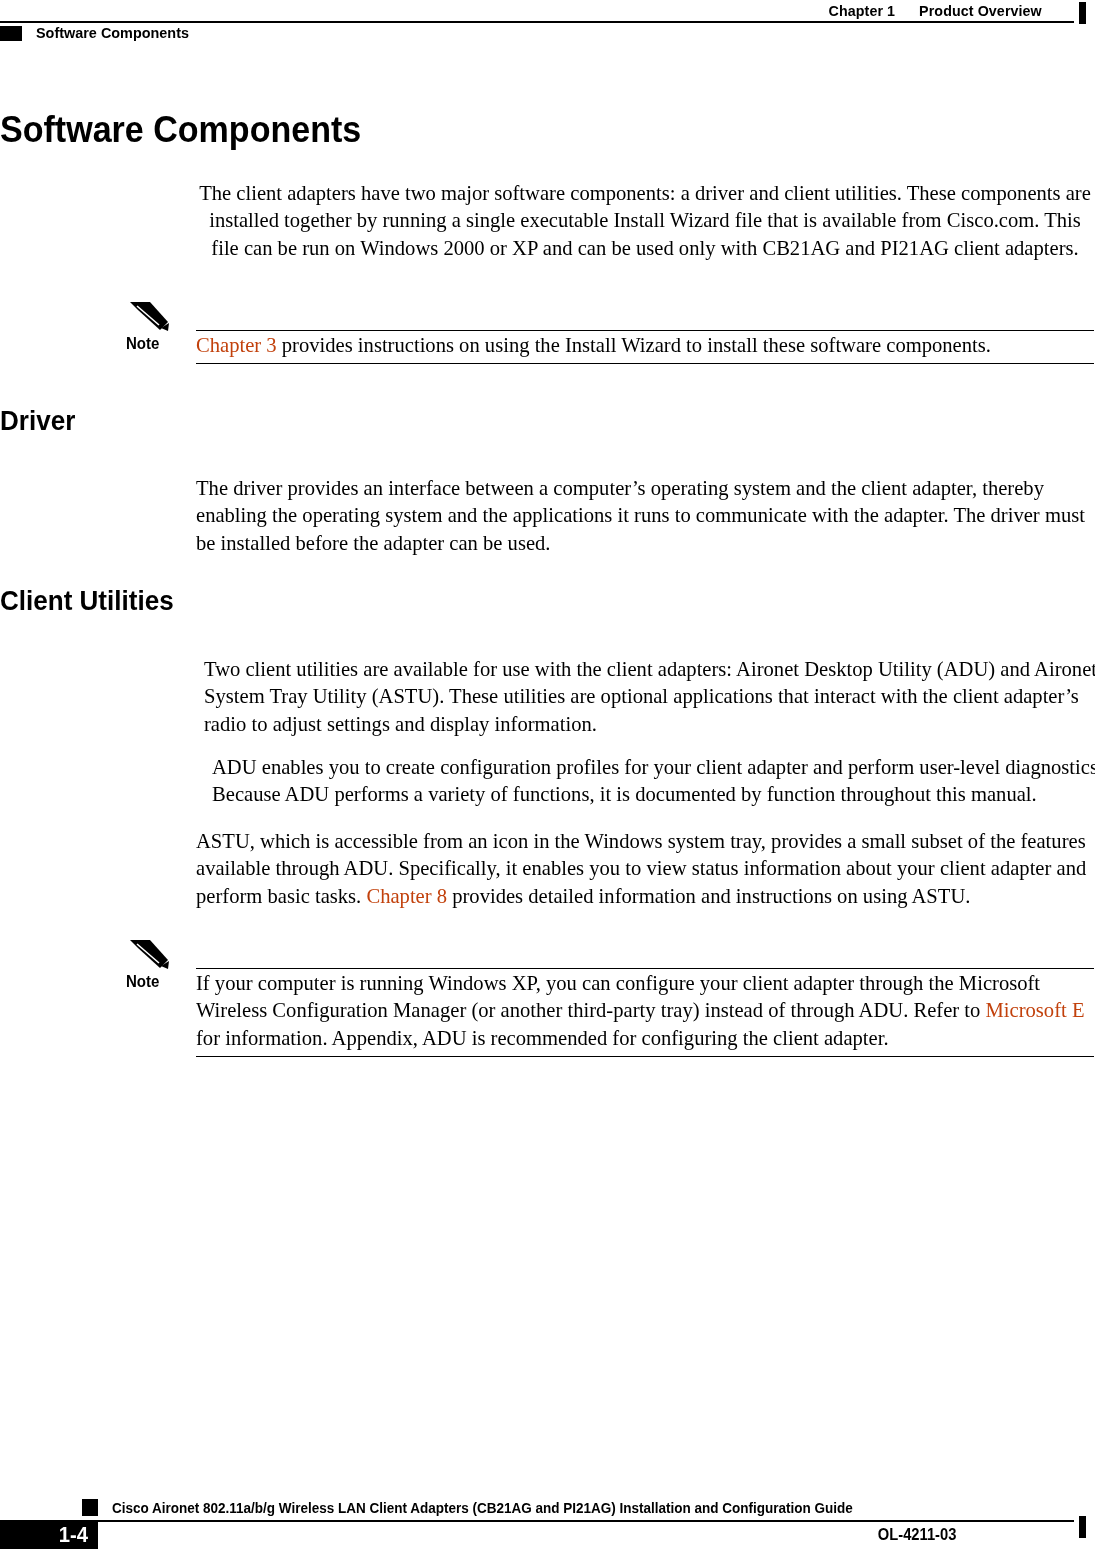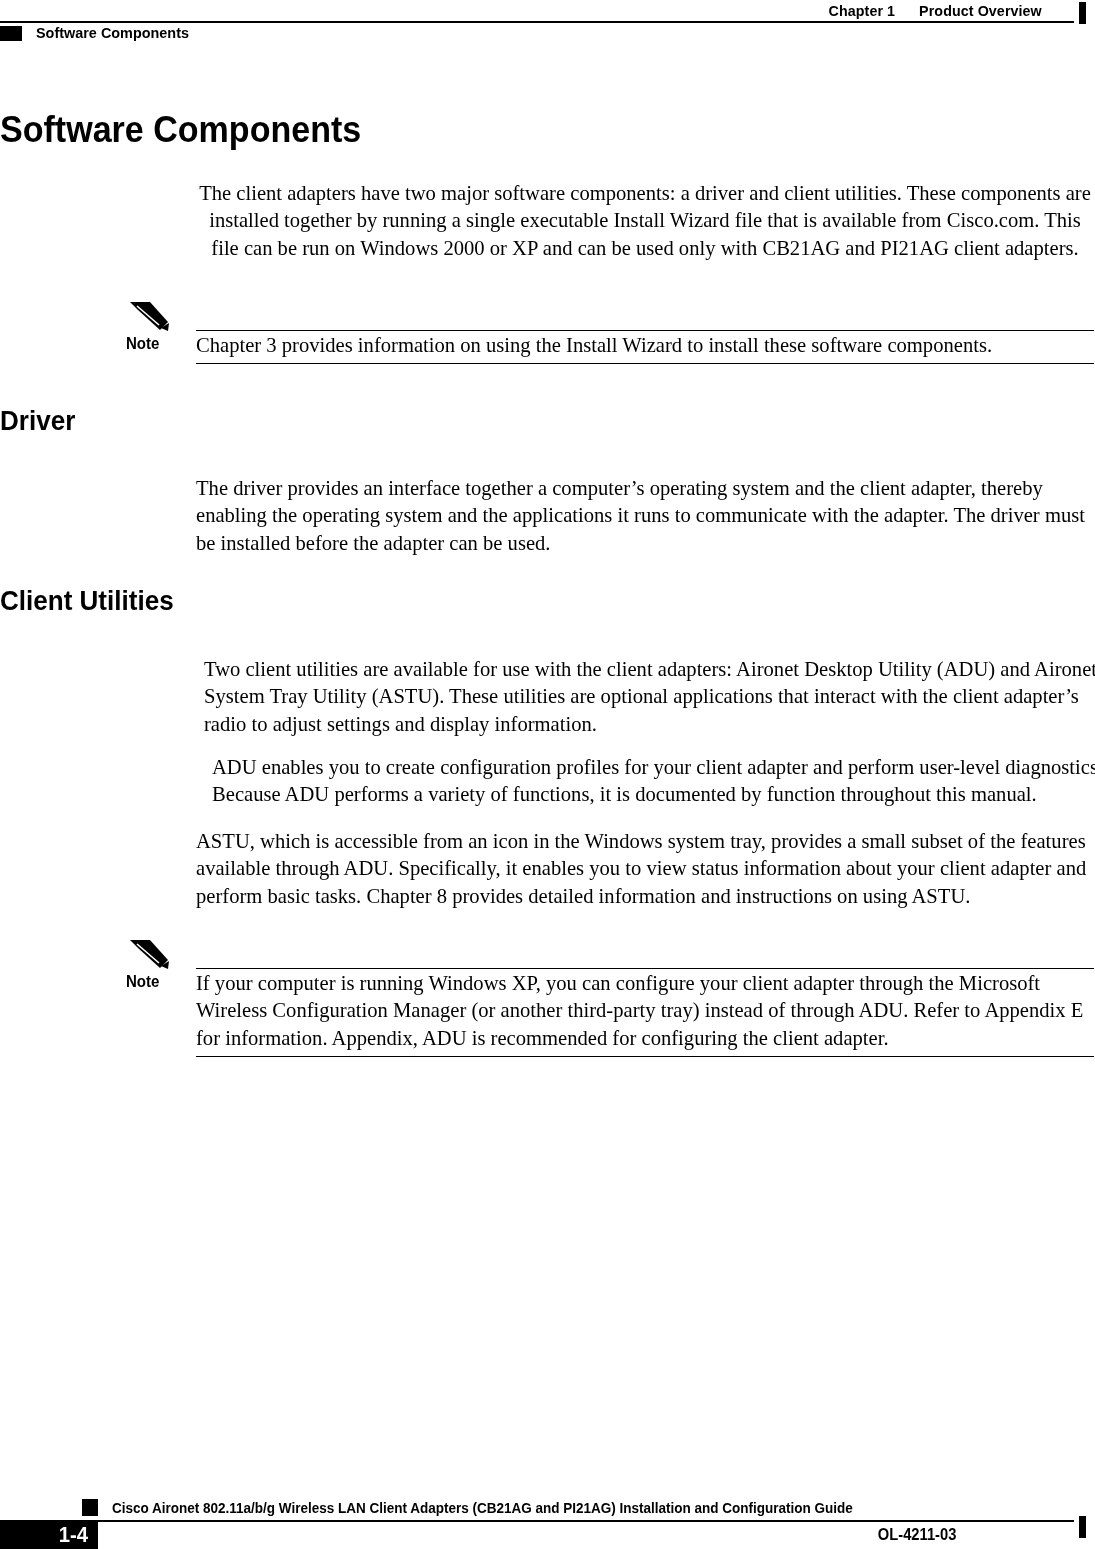--- a/index.html
+++ b/index.html
@@ -107,21 +107,21 @@
   }
   .para {
     position: absolute;
     left: 196px;
     width: 898px;
     font-family: "Liberation Serif", serif;
     font-size: 20.6px;
     line-height: 27.3px;
     text-align: left;
   }
-  .xref { color: #000000; }
+  .xref { color: #c2410c; }
 
   
   .note {
     position: absolute;
     left: 126px;
     width: 968px;
   }
   .note-rule-top {
     position: absolute;
     left: 70px;
@@ -267,27 +267,27 @@
           <polygon points="33,28 41,23 40,31"></polygon>
         </g>
         <g stroke="#ffffff" stroke-width="1.6">
           <line x1="9" y1="6" x2="31" y2="25"></line>
           <line x1="6" y1="10" x2="27" y2="28"></line>
         </g>
       </svg>
     </div>
     <div class="note-rule-top" style="top:30px;"></div>
     <div class="note-label" style="top:35px;">Note</div>
-    <div class="note-body" style="top:32px;"><span class="xref">Chapter 3</span><span> provides information on using the Install Wizard to install these software components.</span></div>
+    <div class="note-body" style="top:32px;"><span class="xref">Chapter 3</span><span> provides instructions on using the Install Wizard to install these software components.</span></div>
     <div class="note-rule-bottom" style="top:63px;"></div>
   </div>
 
   <h2 class="h2" style="top:405px; margin:0;">Driver</h2>
 
-  <p class="para" style="top:475px; margin:0;">The driver provides an interface together a computer’s operating system and the client adapter, thereby enabling the operating system and the applications it runs to communicate with the adapter. The driver must be installed before the adapter can be used.</p>
+  <p class="para" style="top:475px; margin:0;">The driver provides an interface between a computer’s operating system and the client adapter, thereby enabling the operating system and the applications it runs to communicate with the adapter. The driver must be installed before the adapter can be used.</p>
 
   <h2 class="h2" style="top:585px; margin:0;">Client Utilities</h2>
 
   <p class="para" style="top:648px; margin:8px;">Two client utilities are available for use with the client adapters: Aironet Desktop Utility (ADU) and Aironet System Tray Utility (ASTU). These utilities are optional applications that interact with the client adapter’s radio to adjust settings and display information.</p>
 
   <p class="para" style="top:738px; margin:16px;">ADU enables you to create configuration profiles for your client adapter and perform user-level diagnostics. Because ADU performs a variety of functions, it is documented by function throughout this manual.</p>
 
   <p class="para" style="top:828px; margin:0;"><span>ASTU, which is accessible from an icon in the Windows system tray, provides a small subset of the features available through ADU. Specifically, it enables you to view status information about your client adapter and perform basic tasks. </span><span class="xref">Chapter 8</span><span> provides detailed information and instructions on using ASTU.</span></p>
 
   <div class="note" style="top:938px; height:118px;">
@@ -298,21 +298,21 @@
           <polygon points="33,28 41,23 40,31"></polygon>
         </g>
         <g stroke="#ffffff" stroke-width="1.6">
           <line x1="9" y1="6" x2="31" y2="25"></line>
           <line x1="6" y1="10" x2="27" y2="28"></line>
         </g>
       </svg>
     </div>
     <div class="note-rule-top" style="top:30px;"></div>
     <div class="note-label" style="top:35px;">Note</div>
-    <div class="note-body" style="top:32px;"><span>If your computer is running Windows XP, you can configure your client adapter through the Microsoft Wireless Configuration Manager (or another third-party tray) instead of through ADU. Refer to </span><span class="xref">Appendix E</span><span> for information. Appendix, ADU is recommended for configuring the client adapter.</span></div>
+    <div class="note-body" style="top:32px;"><span>If your computer is running Windows XP, you can configure your client adapter through the Microsoft Wireless Configuration Manager (or another third-party tray) instead of through ADU. Refer to </span><span class="xref">Microsoft E</span><span> for information. Appendix, ADU is recommended for configuring the client adapter.</span></div>
     <div class="note-rule-bottom" style="top:118px;"></div>
   </div>
 
 </div>
 
 <div class="page-footer">
   <div class="footer-marker"></div>
   <div class="footer-guide-title">Cisco Aironet 802.11a/b/g Wireless LAN Client Adapters (CB21AG and PI21AG) Installation and Configuration Guide</div>
   <div class="footer-rule"></div>
   <div class="footer-rule-tick"></div>

